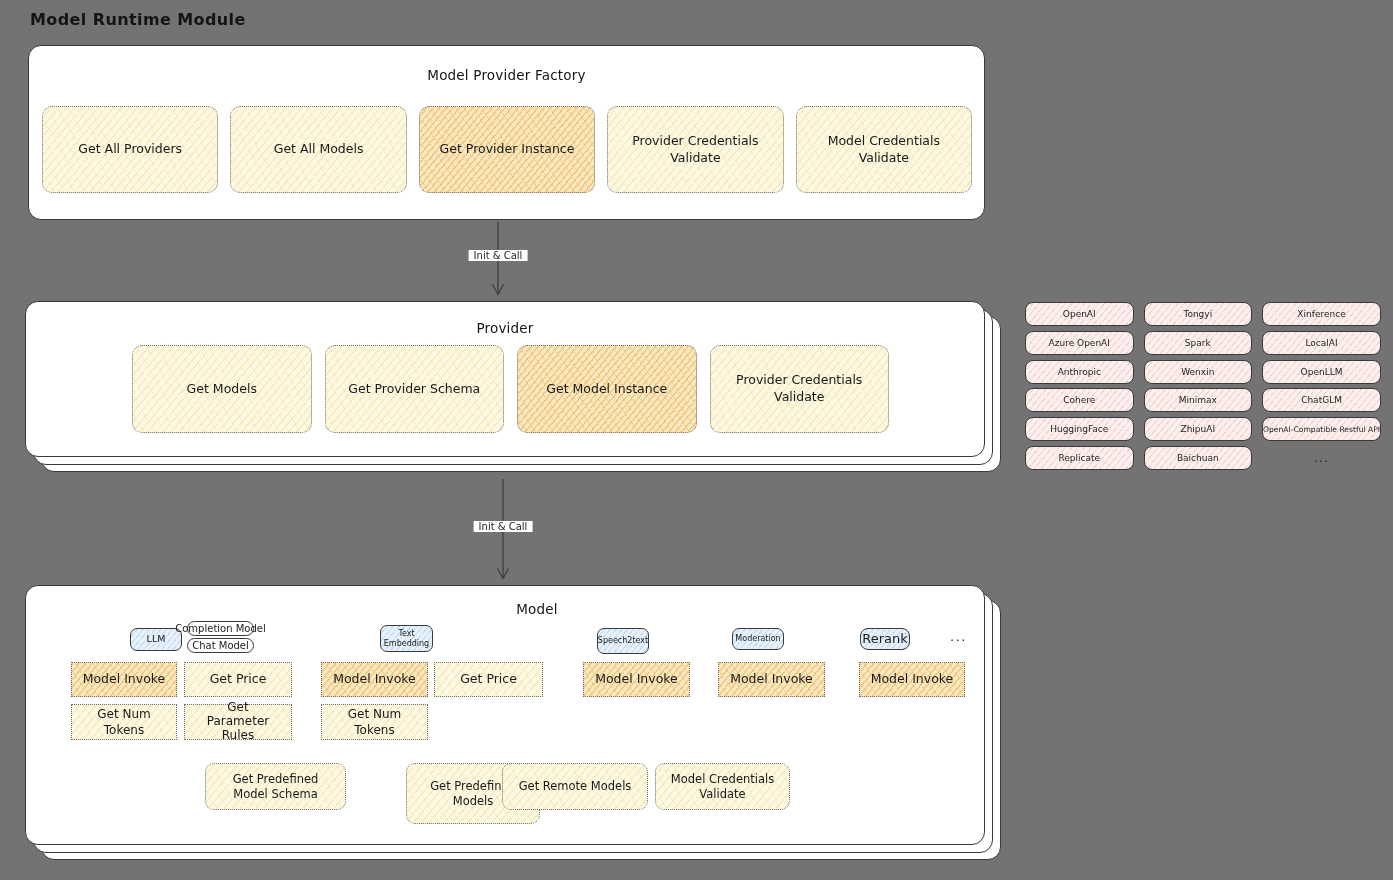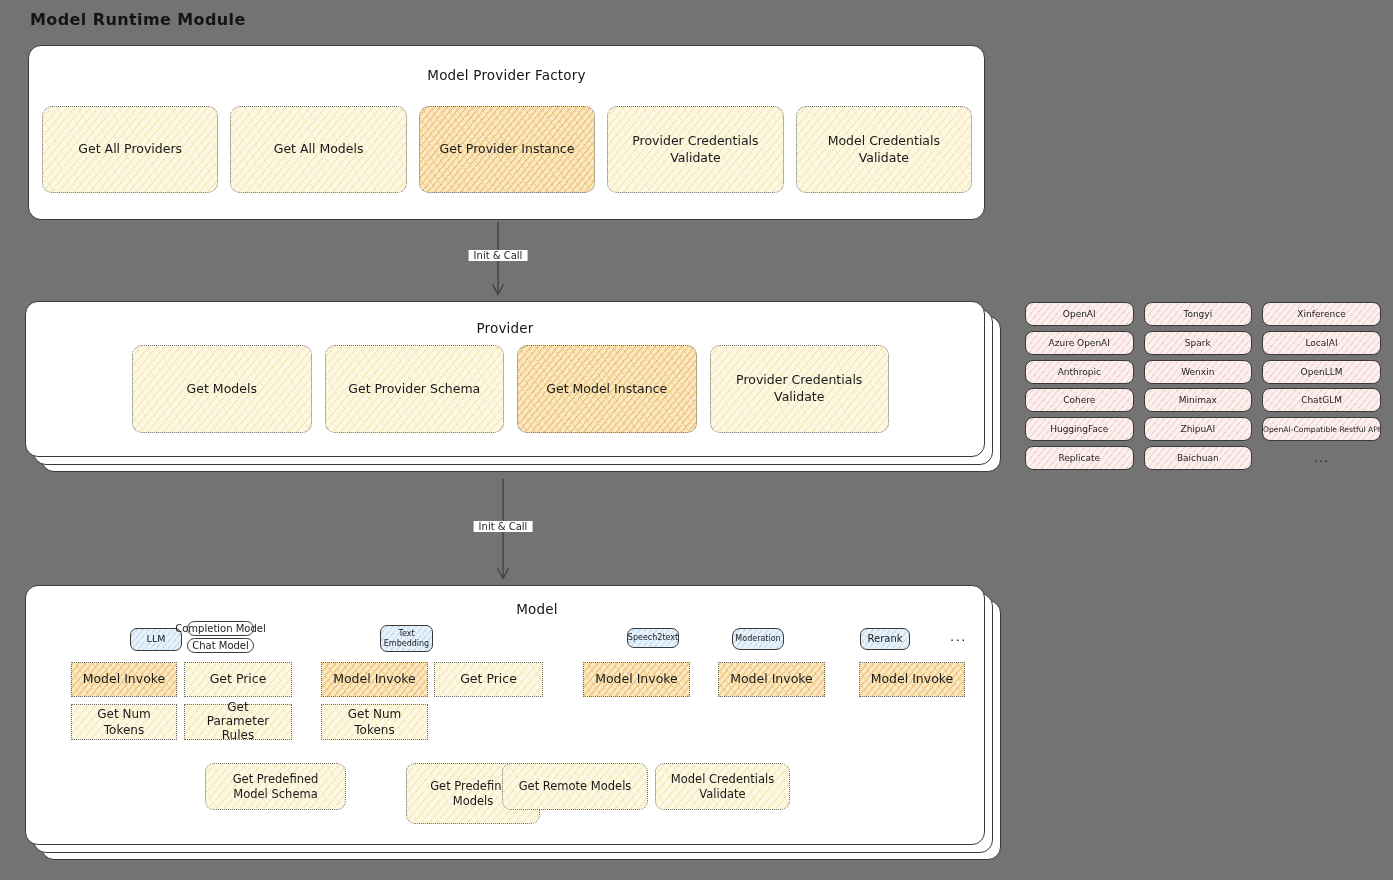--- a/index.html
+++ b/index.html
@@ -166,23 +166,23 @@
     <div class="stack-layer l2"></div>
     <div class="stack-layer l1"></div>
     <div class="card"></div>
 
     <div class="box-title" style="top:16px;">Model</div>
 
     <div class="bpill bluefill" style="left:105px; top:43px; width:52px; height:23px; font-size:9.5px;">LLM</div>
     <div class="wpill" style="left:162px; top:36px; width:67px; height:15px;">Completion Model</div>
     <div class="wpill" style="left:162px; top:53px; width:67px; height:15px;">Chat Model</div>
     <div class="bpill bluefill" style="left:355px; top:40px; width:53px; height:27px; font-size:8px; padding:0 4px;text-align:center;">Text Embedding</div>
-    <div class="bpill bluefill" style="left:572px; top:43px; width:52px; height:20px; font-size:8px;margin-left:30px;">Speech2text</div>
-    <div class="bpill bluefill" style="left:707px; top:43px; width:52px; height:22px; font-size:8px;border-radius:8px;">Moderation</div>
-    <div class="bpill bluefill" style="left:835px; top:43px; width:50px; height:22px; font-size:10px;">Rerank</div>
+    <div class="bpill bluefill" style="left:572px; top:43px; width:52px; height:26px; font-size:8px;">Speech2text</div>
+    <div class="bpill bluefill" style="left:707px; top:43px; width:52px; height:22px; font-size:8px;">Moderation</div>
+    <div class="bpill bluefill" style="left:835px; top:43px; width:50px; height:22px; font-size:13px;border-radius:8px;">Rerank</div>
     <div class="tabs-more" style="left:925px; top:44px;">...</div>
 
     <div class="btn orange btn-sm" style="left:30px;  top:77px; width:106px; height:35px;">Model Invoke</div>
     <div class="btn cream btn-sm" style="left:143px; top:77px; width:108px; height:35px;">Get Price</div>
     <div class="btn orange btn-sm" style="left:280px; top:77px; width:107px; height:35px;">Model Invoke</div>
     <div class="btn cream btn-sm" style="left:393px; top:77px; width:109px; height:35px;">Get Price</div>
     <div class="btn orange btn-sm" style="left:542px; top:77px; width:107px; height:35px;">Model Invoke</div>
     <div class="btn orange btn-sm" style="left:677px; top:77px; width:107px; height:35px;">Model Invoke</div>
     <div class="btn orange btn-sm" style="left:818px; top:77px; width:106px; height:35px;">Model Invoke</div>
 

